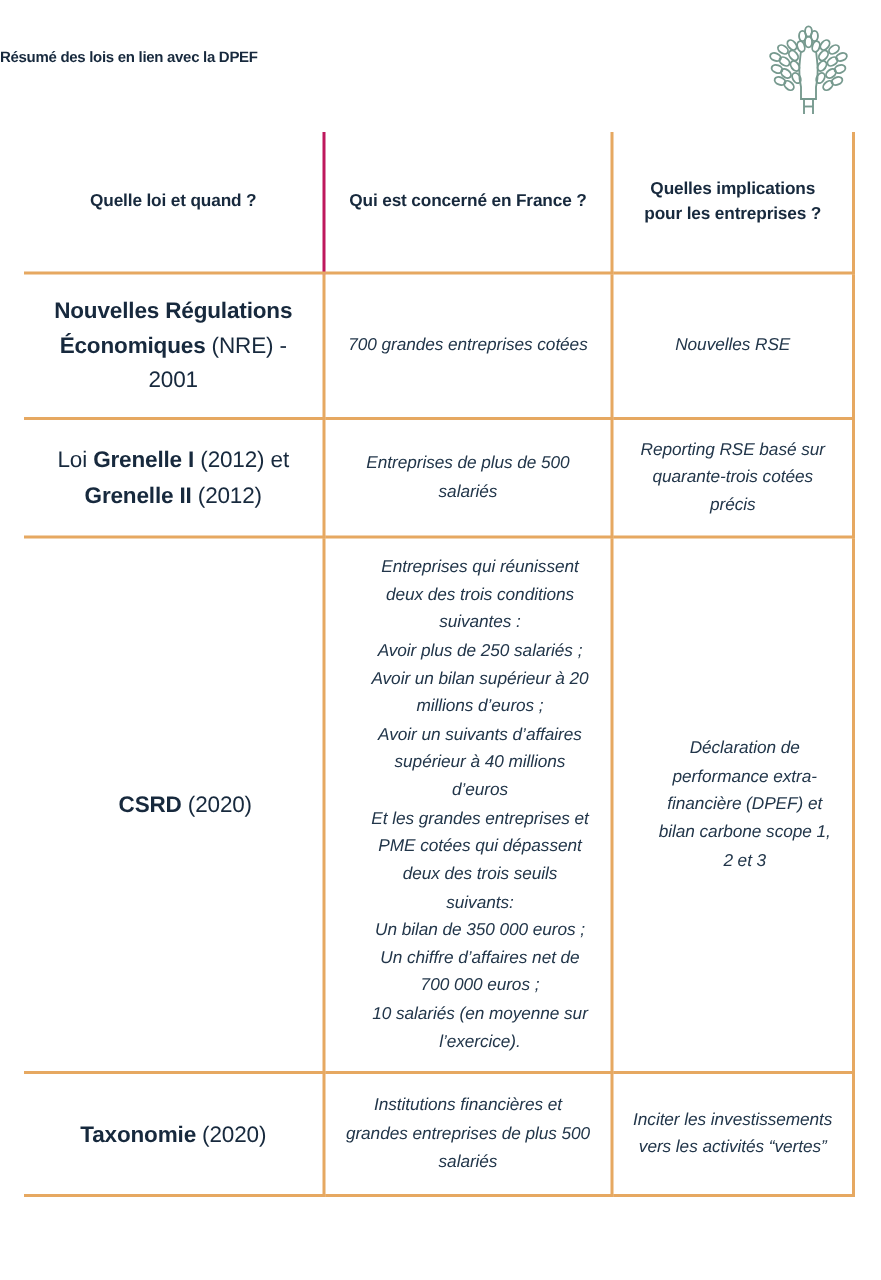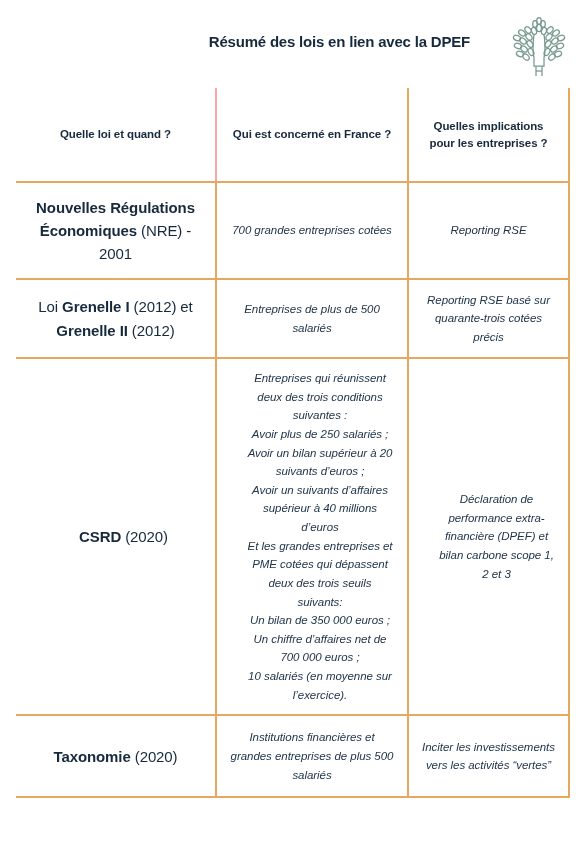--- a/index.html
+++ b/index.html
@@ -22,22 +22,22 @@
     position: absolute;
     left: 0; top: 0;
     width: 587px;
     height: 88px;
   }
   .page-title {
     position: absolute;
     left: 0;
     top: 33px;
     width: 470px;
-    text-align: right;
-    font-size: 15px;
+    text-align: left;
+    font-size: 10px;
     font-weight: bold;
     letter-spacing: -0.2px;
     color: #17293d;
   }
   .brand-logo {
     position: absolute;
     left: 508px;
     top: 14px;
     width: 62px;
     height: 64px;
@@ -70,21 +70,21 @@
   .law-table tr > *:first-child { border-left: none; }
 
   .head-row th {
     border-top: none;
     font-size: 11.5px;
     font-weight: bold;
     line-height: 1.45;
     letter-spacing: -0.1px;
     height: 94px;
   }
-  .head-row th.h1 { border-left: none; border-right: 2px solid #fca5a5; }
+  .head-row th.h1 { border-left: none; border-right: 2px solid #be185d; }
 
   .col-law {
     font-size: 15px;
     line-height: 1.55;
     letter-spacing: -0.1px;
   }
   .col-law b { font-weight: bold; }
   .col-who, .col-impl {
     font-size: 11.5px;
     line-height: 1.62;
@@ -175,21 +175,21 @@
       </th>
     </tr>
   </thead>
   <tbody>
 
     <tr class="r-nre">
       <td class="col-law">
         <b>Nouvelles Régulations Économiques</b><span> (NRE) - 2001</span>
       </td>
       <td class="col-who">700 grandes entreprises cotées</td>
-      <td class="col-impl">Reporting RSE</td>
+      <td class="col-impl">Nouvelles RSE</td>
     </tr>
 
     <tr class="r-gren">
       <td class="col-law">
         <span>Loi </span><b>Grenelle I</b><span> (2012) et </span><b>Grenelle II</b><span> (2012)</span>
       </td>
       <td class="col-who">Entreprises de plus de 500 salariés</td>
       <td class="col-impl">Reporting RSE basé sur quarante-trois cotées précis</td>
     </tr>
 
@@ -198,21 +198,21 @@
       <td class="col-law">
         <b>CSRD</b><span> (2020)</span>
       </td>
       <td class="col-who">
         <p class="para cell-lines">
           <span>Entreprises qui réunissent</span>
           <span>deux des trois conditions</span>
           <span>suivantes :</span>
           <span>Avoir plus de 250 salariés ;</span>
           <span>Avoir un bilan supérieur à 20</span>
-          <span>suivants d’euros ;</span>
+          <span>millions d’euros ;</span>
           <span>Avoir un suivants d’affaires</span>
           <span>supérieur à 40 millions</span>
           <span>d’euros</span>
         </p>
         <p class="para cell-lines">
           <span>Et les grandes entreprises et</span>
           <span>PME cotées qui dépassent</span>
           <span>deux des trois seuils suivants:</span>
           <span>Un bilan de 350 000 euros ;</span>
           <span>Un chiffre d’affaires net de</span>

